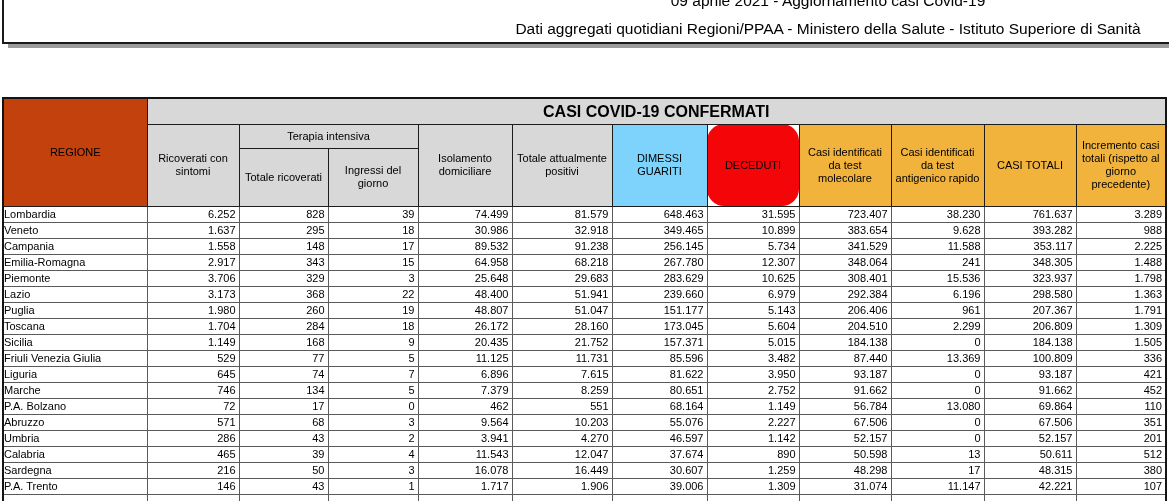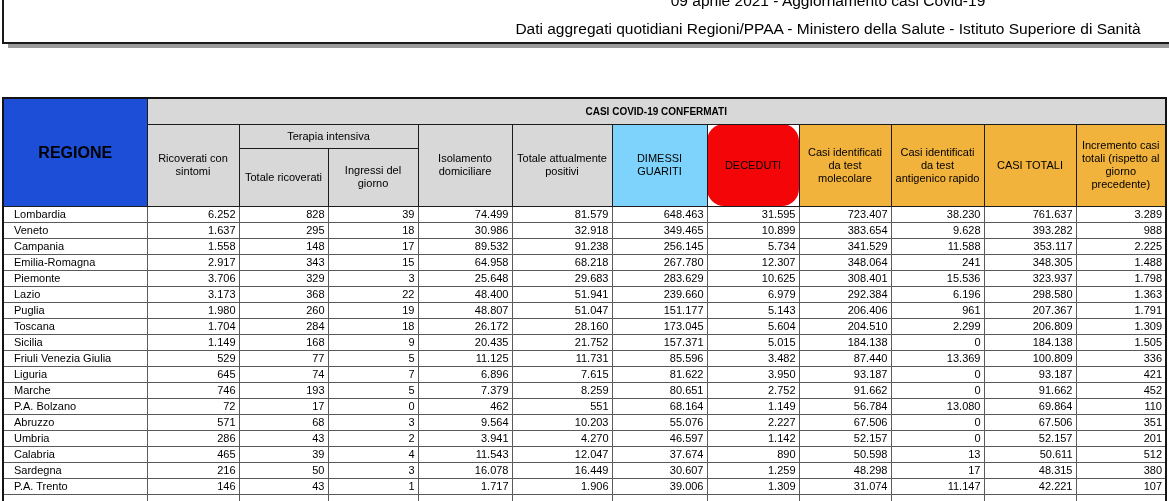--- a/index.html
+++ b/index.html
@@ -13,29 +13,29 @@
                      text-align:center; font-size:15.5px; line-height:18px; }
   .titlebox .line2 { position:absolute; bottom:4px; left:0; width:100%;
                      text-align:center; font-size:15.5px; line-height:18px; }
 
   
   table { position:absolute; left:2px; top:97px; border-collapse:collapse;
           table-layout:fixed; border:2px solid #141414; }
   th, td { border:1px solid #4e4e4e; overflow:hidden; }
   thead th { border-color:#1c1c1c; font-weight:normal; text-align:center;
              vertical-align:middle; font-size:11px; line-height:13px; padding:1px 3px; }
-  th.band  { background:#d8d8d8; font-weight:bold; font-size:10px; }
-  th.regione { background:#1d4ed8; font-weight:bold; font-size:16px; }
+  th.band  { background:#d8d8d8; font-weight:bold; font-size:16px; }
+  th.regione { background:#c2410c; font-weight:normal; font-size:11px; }
   th.sub   { background:#d8d8d8; }
   th.green { background:#7dd3fc; }
   th.red   { background:#f40608;border-radius:17px; }
   th.orange{ background:#f2b33c; }
   tbody td { height:16px; font-size:11px; padding:0 3px; white-space:nowrap;
              background:#fff; border-color:#5a5a5a; }
-  tbody td.region { text-align:left; padding-left:10px; }
+  tbody td.region { text-align:left; padding-left:0; }
   tbody td.num    { text-align:right; }
   tbody tr.partial td { height:12px; }
 </style>
 </head>
 <body>
 
 <div class="titlebox">
   <div class="line1">09 aprile 2021 - Aggiornamento casi Covid-19</div>
   <div class="line2">Dati aggregati quotidiani Regioni/PPAA - Ministero della Salute - Istituto Superiore di Sanità</div>
 </div>
@@ -228,21 +228,21 @@
         <td class="num">81.622</td>
         <td class="num">3.950</td>
         <td class="num">93.187</td>
         <td class="num">0</td>
         <td class="num">93.187</td>
         <td class="num">421</td>
       </tr>
       <tr>
         <td class="region">Marche</td>
         <td class="num">746</td>
-        <td class="num">193</td>
+        <td class="num">134</td>
         <td class="num">5</td>
         <td class="num">7.379</td>
         <td class="num">8.259</td>
         <td class="num">80.651</td>
         <td class="num">2.752</td>
         <td class="num">91.662</td>
         <td class="num">0</td>
         <td class="num">91.662</td>
         <td class="num">452</td>
       </tr>

